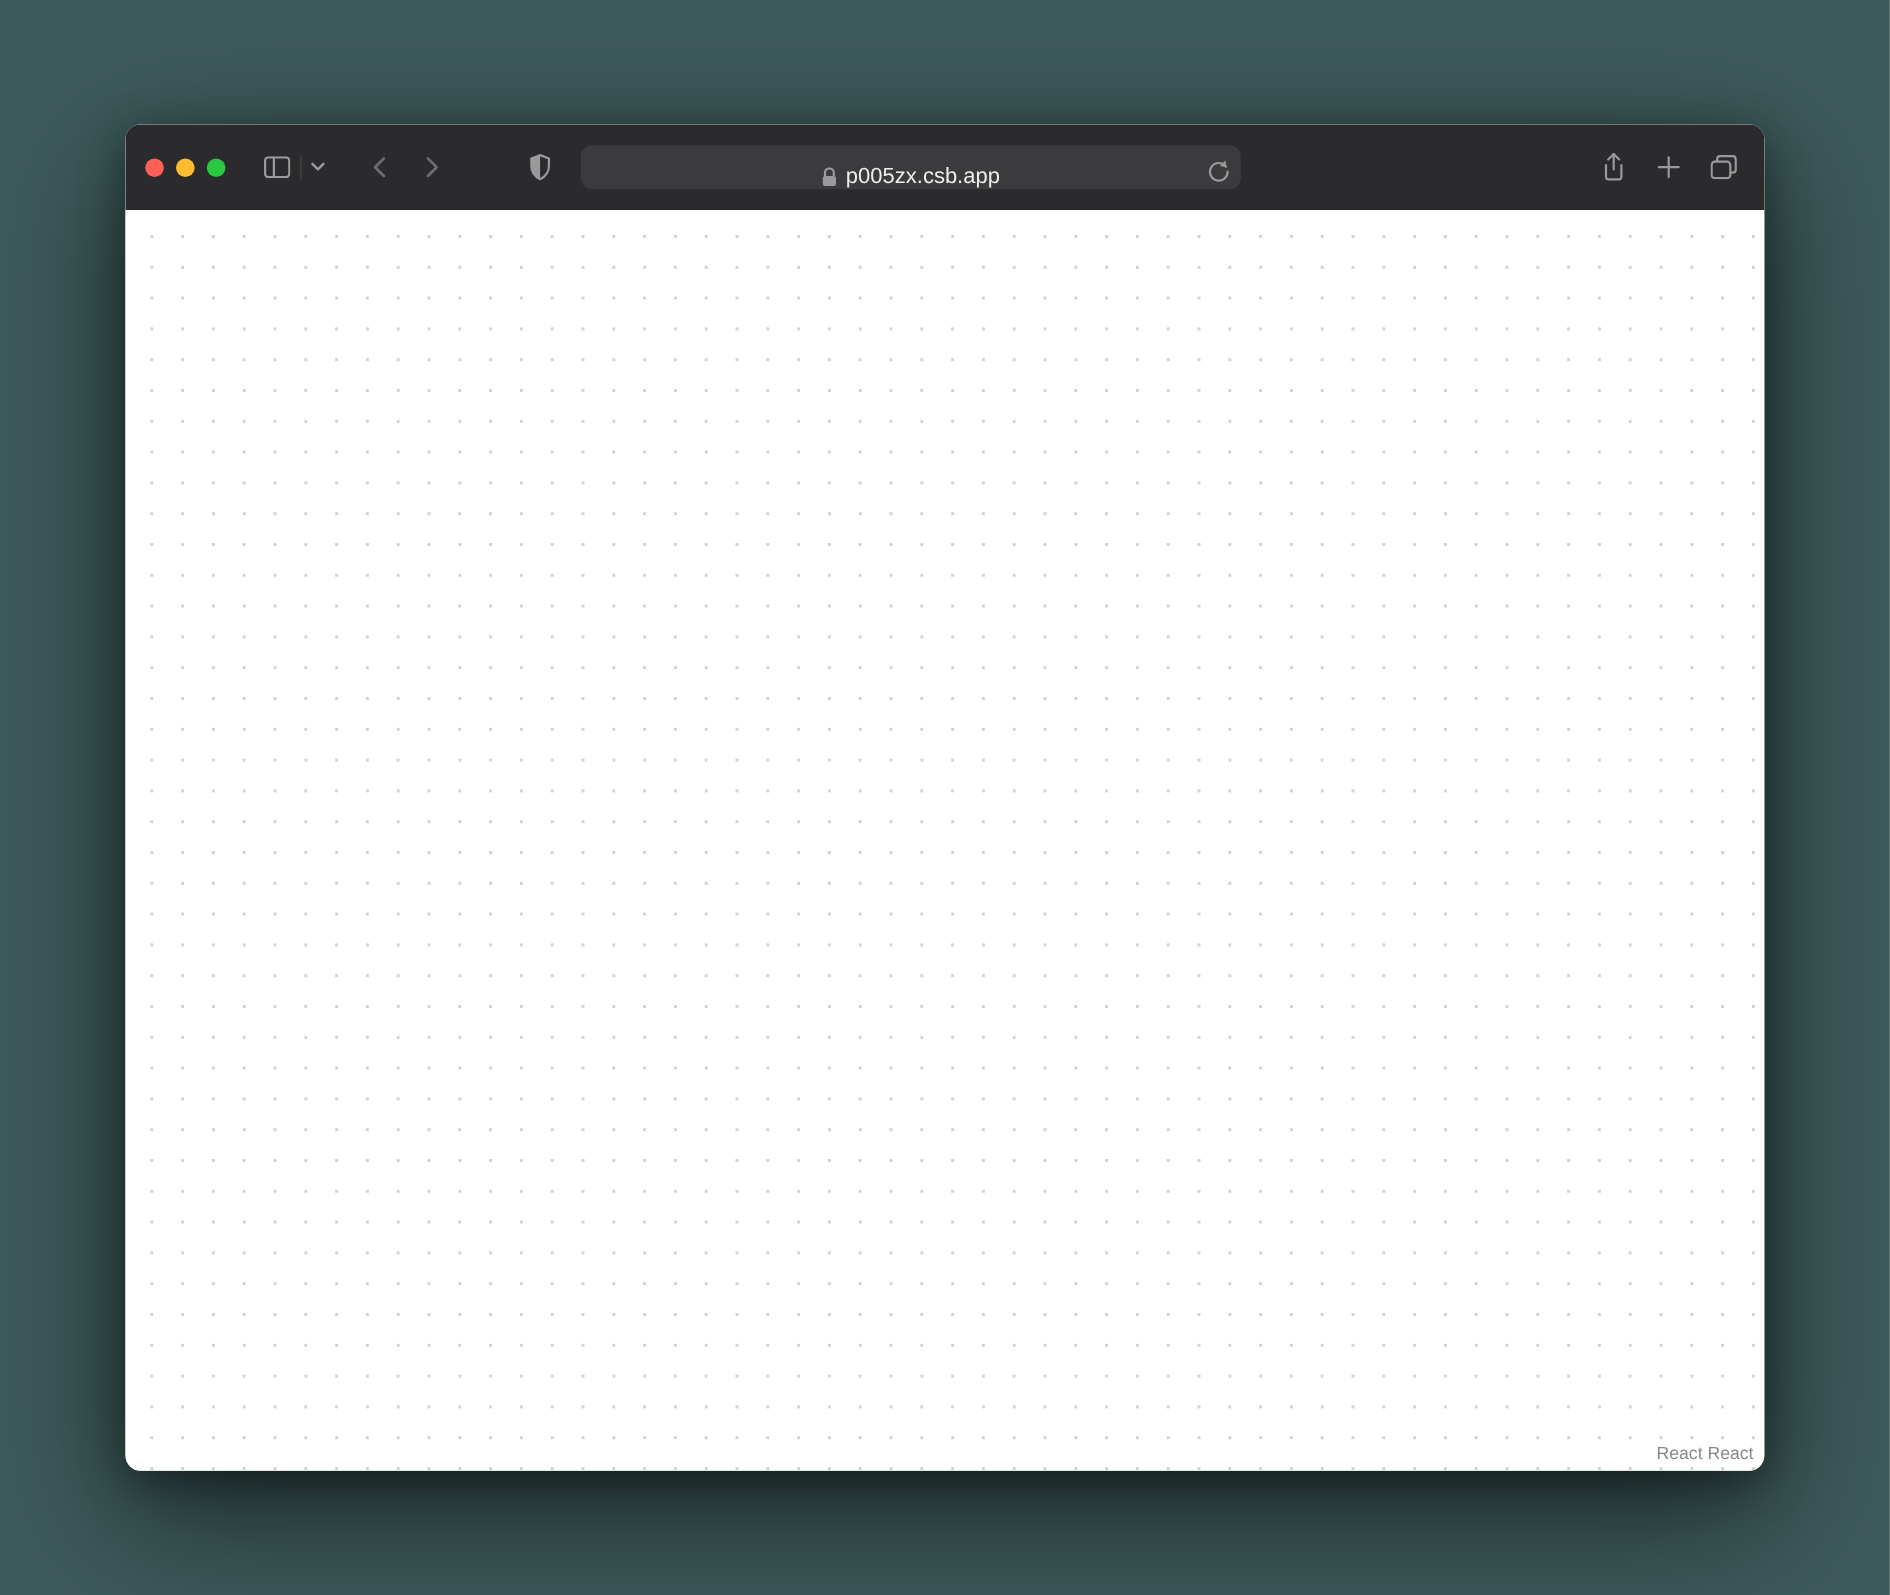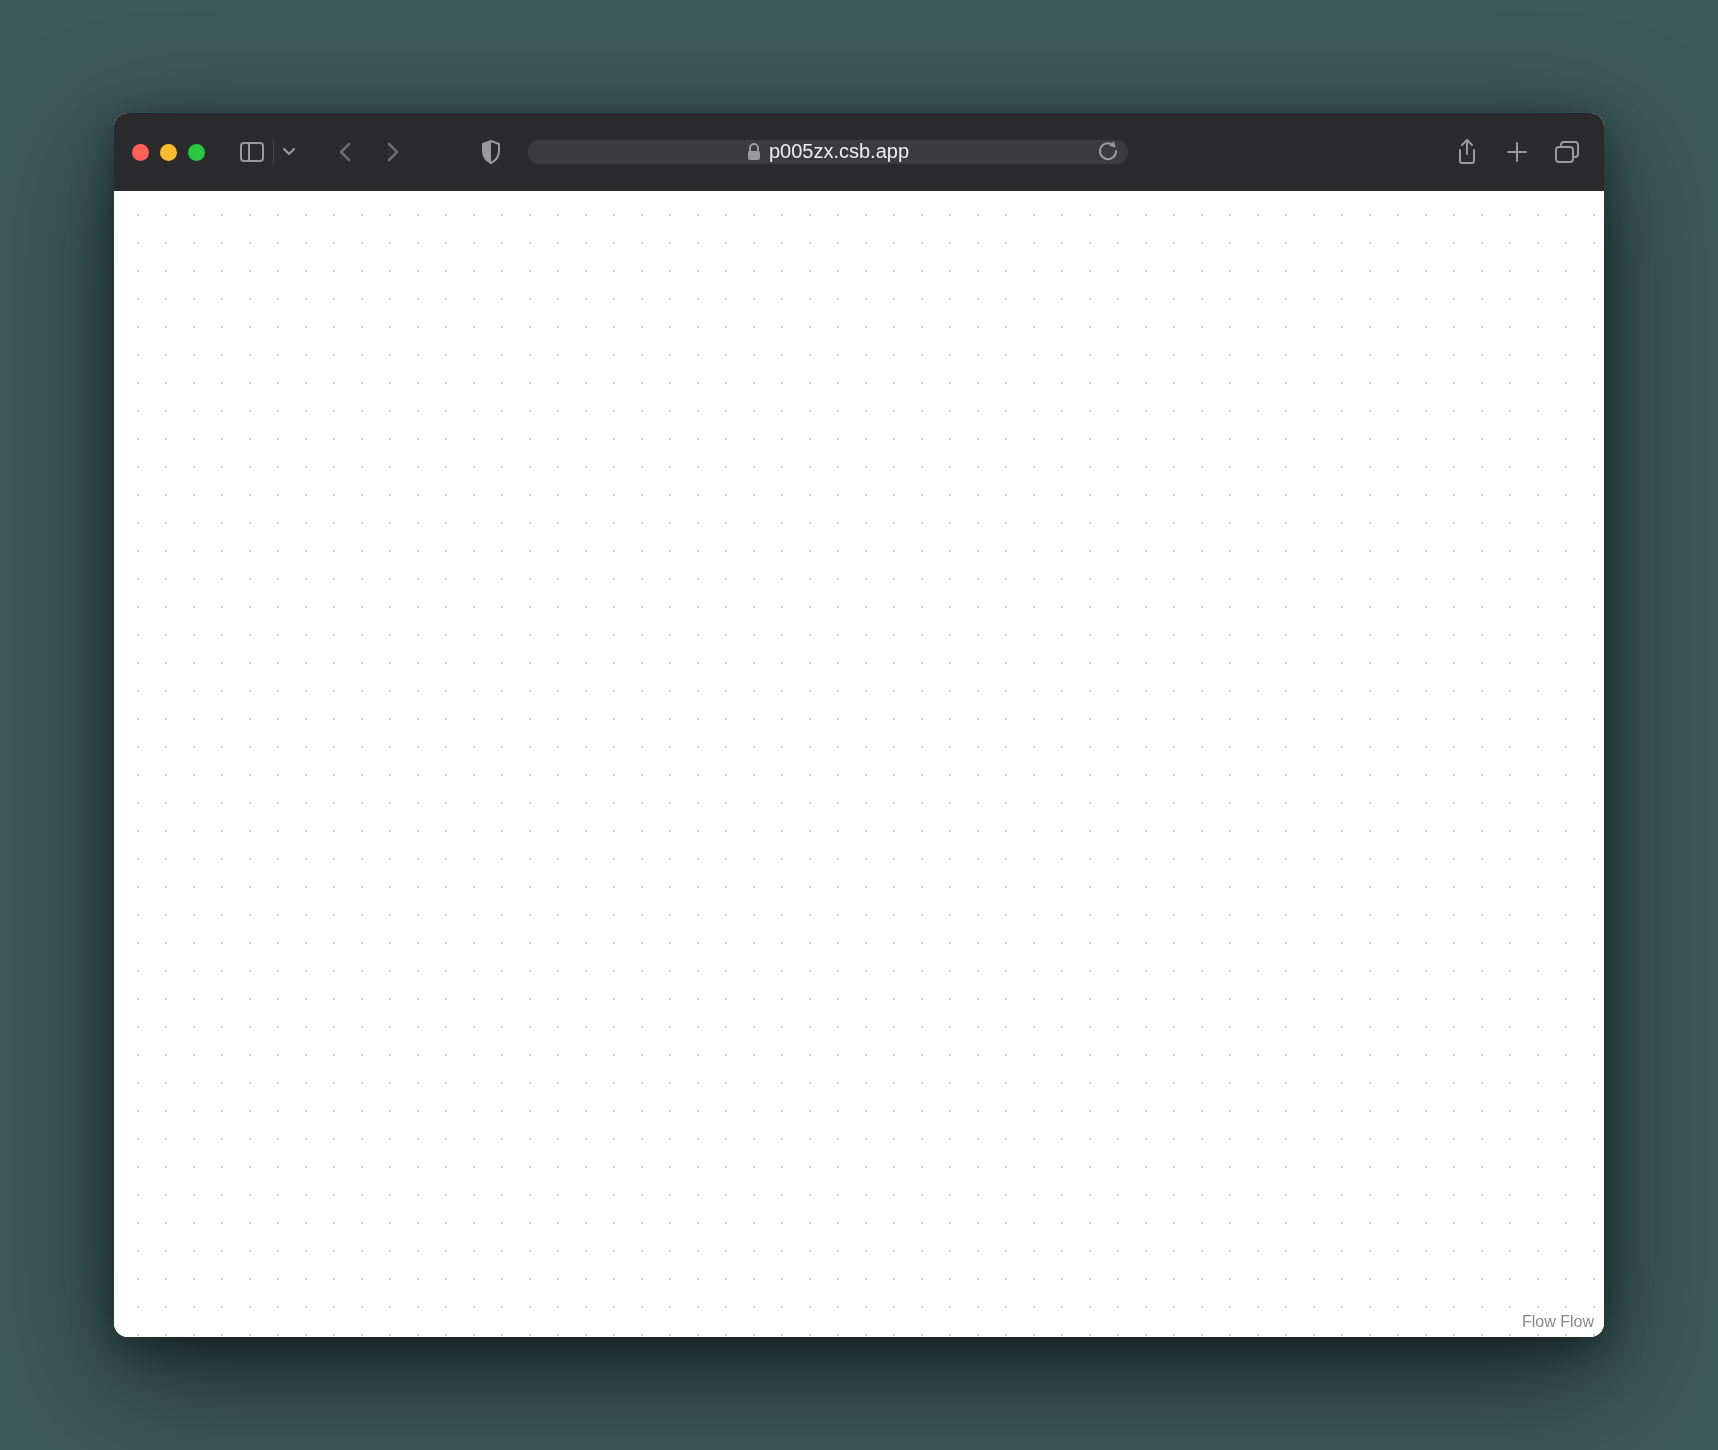--- a/index.html
+++ b/index.html
@@ -80,25 +80,25 @@
       gap: 10px;
       margin: 0 14px 0 6px;
     }
     .nav-arrow {
       color: #6d6d6f;
     }
     .spacer-sm { width: 26px; }
     .address-bar {
       flex: 1;
       max-width: 600px;
-      height: 24px;
+      height: 40px;
       background: #3b3a3c;
       border-radius: 10px;
       display: flex;
-      align-items: flex-start;
+      align-items: flex-end;
       justify-content: center;
       position: relative;
       margin: 0 8px;
     }
     .address-content {
       display: flex;
       align-items: center;
       gap: 8px;
       color: #ededed;
       font-size: 20px;
@@ -240,16 +240,16 @@
             <rect x="1" y="6" width="17" height="15" rx="3"></rect>
             <path d="M6 6 V4 C6 2.3 7.3 1 9 1 H20 C21.7 1 23 2.3 23 4 V13 C23 14.7 21.7 16 20 16 H18"></path>
           </svg>
         </span>
       </div>
     </div>
 
   </div>
 
   <div class="content">
-    <div class="attribution">Flow Flow</div>
+    <div class="attribution">React React</div>
   </div>
 
 </div>
 
 </body></html>

